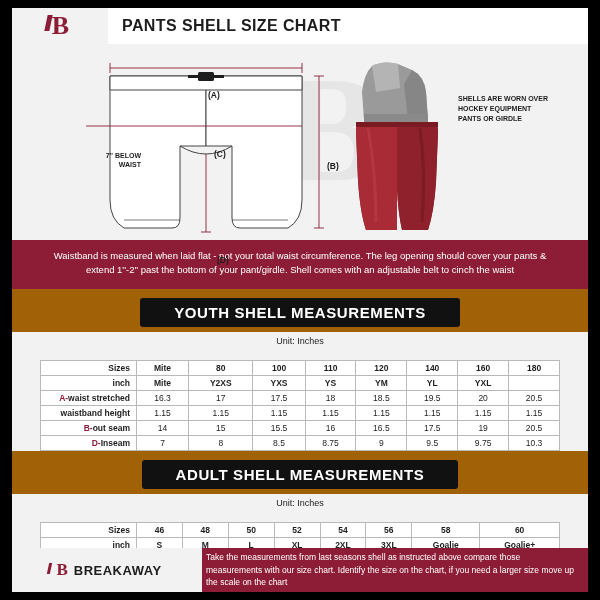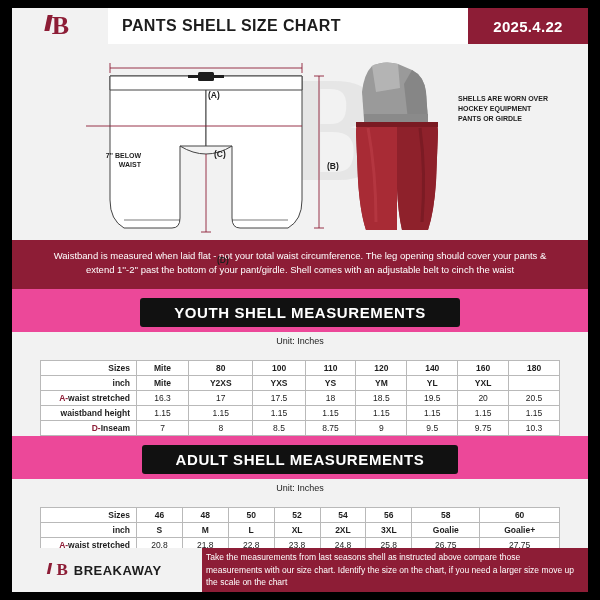--- a/index.html
+++ b/index.html
@@ -124,21 +124,21 @@
     background: #8d1d36;
     color: #ffffff;
     text-align: center;
     padding: 9px 35px 11px;
     font-size: 9.5px;
     line-height: 1.5;
   }
 
   
   .section-title-wrap {
-    background: #ec4899;
+    background: #a16207;
     display: flex; justify-content: center;
     padding: 9px 0 5px;
   }
   .section-title {
     background: #111;
     color: #fff;
     font-size: 15px;
     font-weight: bold;
     letter-spacing: .6px;
     padding: 6px 34px;
@@ -228,21 +228,20 @@
 <body>
 
 <div class="page">
   <div class="sheet">
 
     <div class="header">
       <div class="logo-box">
         <span class="logo-b">B</span>
       </div>
       <div class="header-title">PANTS SHELL SIZE CHART</div>
-      <div class="header-date">2025.4.22</div>
     </div>
 
     <div class="diagram-area">
       <div class="watermark">B</div>
 
       <svg class="pants-svg" width="260" height="190" viewBox="0 0 260 190">
 
         <path d="M30,22 L30,30 Q30,34 34,34 L66,34 Q70,34 70,38 L70,150
                  Q70,168 58,176 L36,176 Q24,168 24,150 L24,40" fill="#ffffff" stroke="#3a3a3a" stroke-width="1" style="display:none"></path>
 
@@ -348,20 +347,31 @@
               <td>1.15</td>
               <td>1.15</td>
               <td>1.15</td>
               <td>1.15</td>
               <td>1.15</td>
               <td>1.15</td>
               <td>1.15</td>
               <td>1.15</td>
             </tr>
             <tr>
+              <td class="rowhead"><span class="dash">B-</span><span>out seam</span></td>
+              <td>14</td>
+              <td>15</td>
+              <td>15.5</td>
+              <td>16</td>
+              <td>16.5</td>
+              <td>17.5</td>
+              <td>19</td>
+              <td>20.5</td>
+            </tr>
+            <tr>
               <td class="rowhead"><span class="dash">D-</span><span>Inseam</span></td>
               <td>7</td>
               <td>8</td>
               <td>8.5</td>
               <td>8.75</td>
               <td>9</td>
               <td>9.5</td>
               <td>9.75</td>
               <td>10.3</td>
             </tr>

